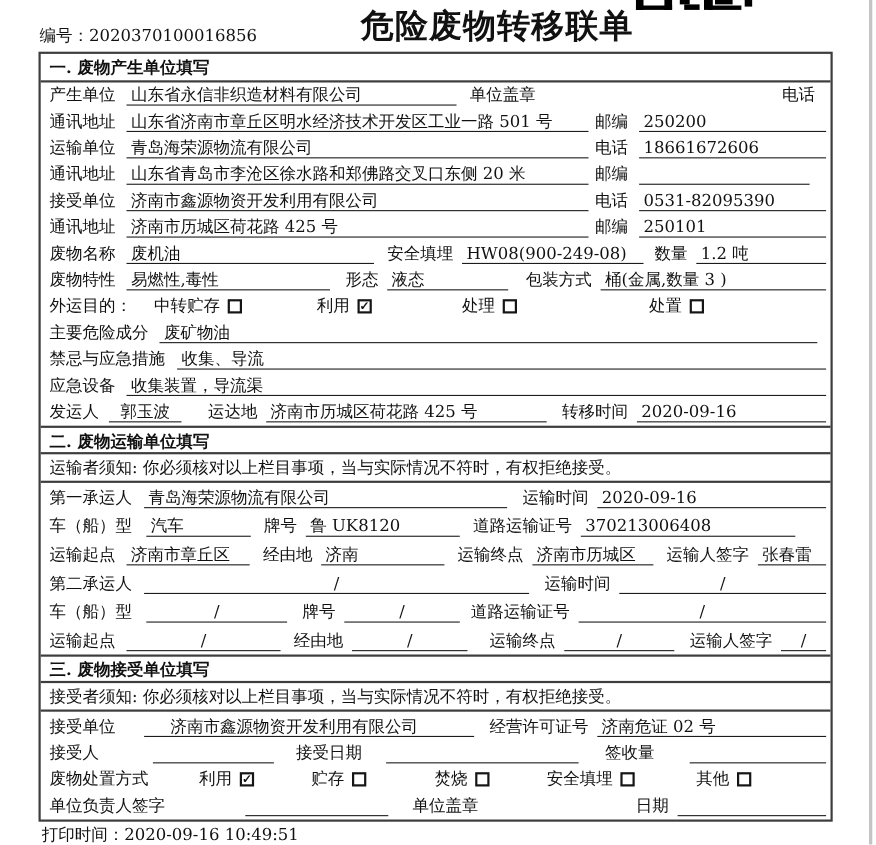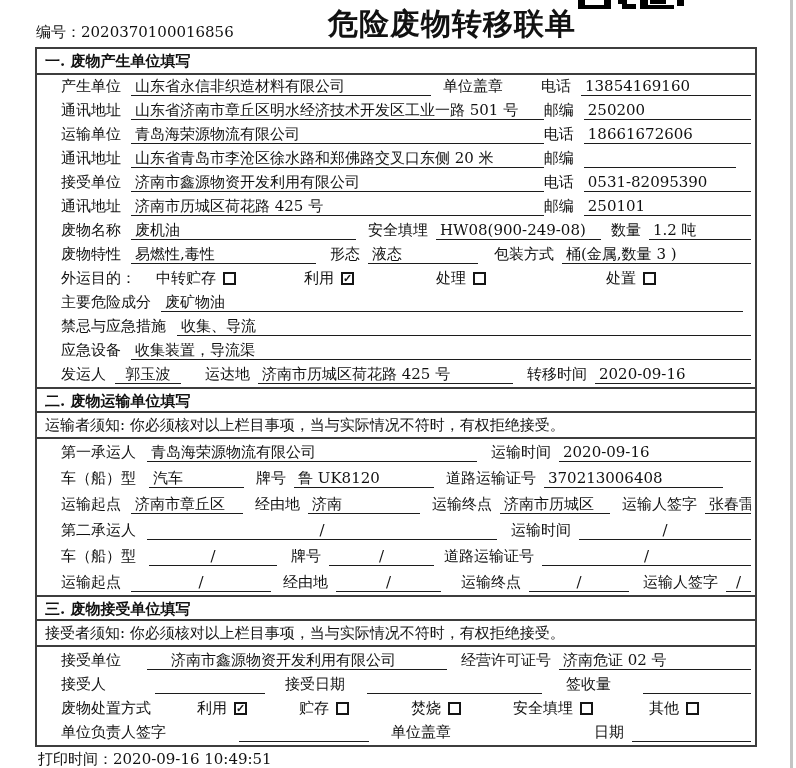--- a/index.html
+++ b/index.html
@@ -22,21 +22,21 @@
     height:26px; line-height:24px; font-size:15px; font-weight:bold;
     padding-left:8px; border-bottom:2px solid #3d3d3d; white-space:nowrap;
   }
   .sec-header.mid { border-top:2px solid #3d3d3d; }
   .notice-row {
     height:26px; line-height:24px; font-size:15px; padding-left:8px;
     border-bottom:2px solid #3d3d3d; white-space:nowrap;
   }
   .row {
     display:flex; align-items:flex-end;
-    height:24px; padding:0 4px 3px 8px; font-size:15px; white-space:nowrap;margin-left:16px;
+    height:24px; padding:0 4px 3px 8px; font-size:15px; white-space:nowrap;
   }
   .row.h26 { height:26px; }
   .lbl { flex:none; padding-right:8px; }
   .uv { border-bottom:1px solid #1c1c1c; padding:0 4px; overflow:hidden; line-height:18px; }
   .uv.c { text-align:center; }
   .fill { flex:1; }
   .ml-auto { margin-left:auto; }
   .opt { display:inline-flex; align-items:center; }
   .cb {
     display:inline-flex; width:13px; height:13px; border:2px solid #151515;
@@ -69,21 +69,20 @@
 
   <div class="form-table">
 
     <div class="sec-header">一. 废物产生单位填写</div>
 
     <div class="row">
       <span class="lbl" style="width:70px">产生单位</span>
       <span class="uv" style="width:300px">山东省永信非织造材料有限公司</span>
       <span class="lbl" style="margin-left:12px">单位盖章</span>
       <span class="lbl ml-auto" style="width:40px">电话</span>
-      <span class="uv" style="width:170px">13854169160</span>
     </div>
 
     <div class="row">
       <span class="lbl" style="width:70px">通讯地址</span>
       <span class="uv" style="width:420px">山东省济南市章丘区明水经济技术开发区工业一路 501 号</span>
       <span class="lbl ml-auto" style="width:40px">邮编</span>
       <span class="uv" style="width:170px">250200</span>
     </div>
 
     <div class="row">

